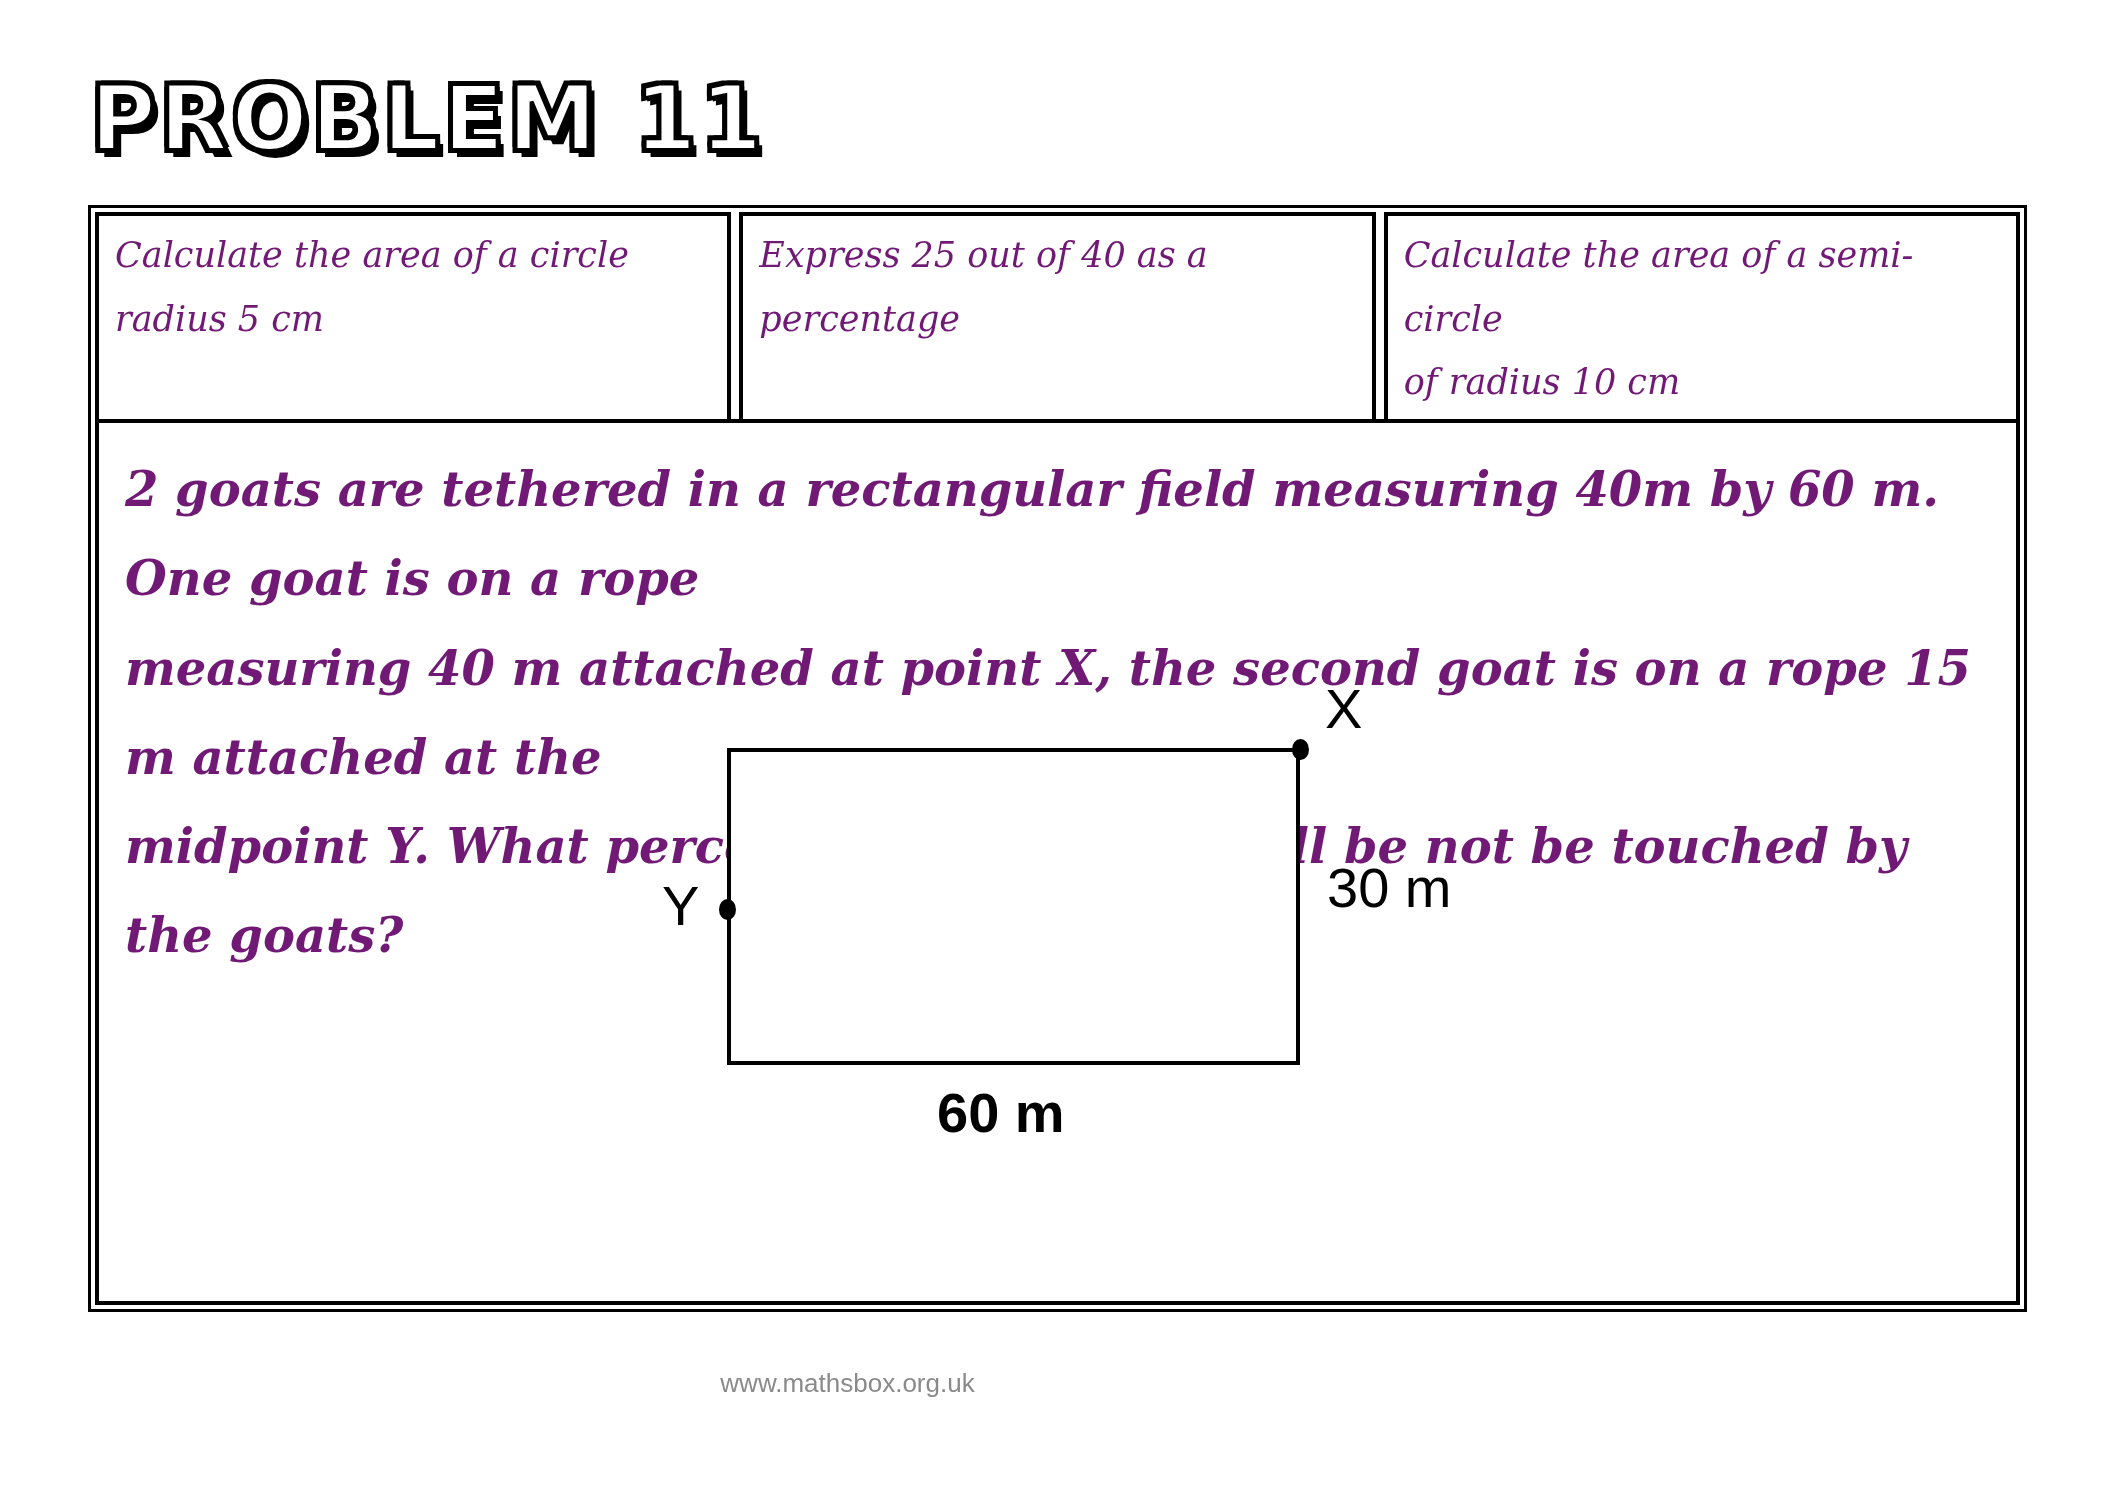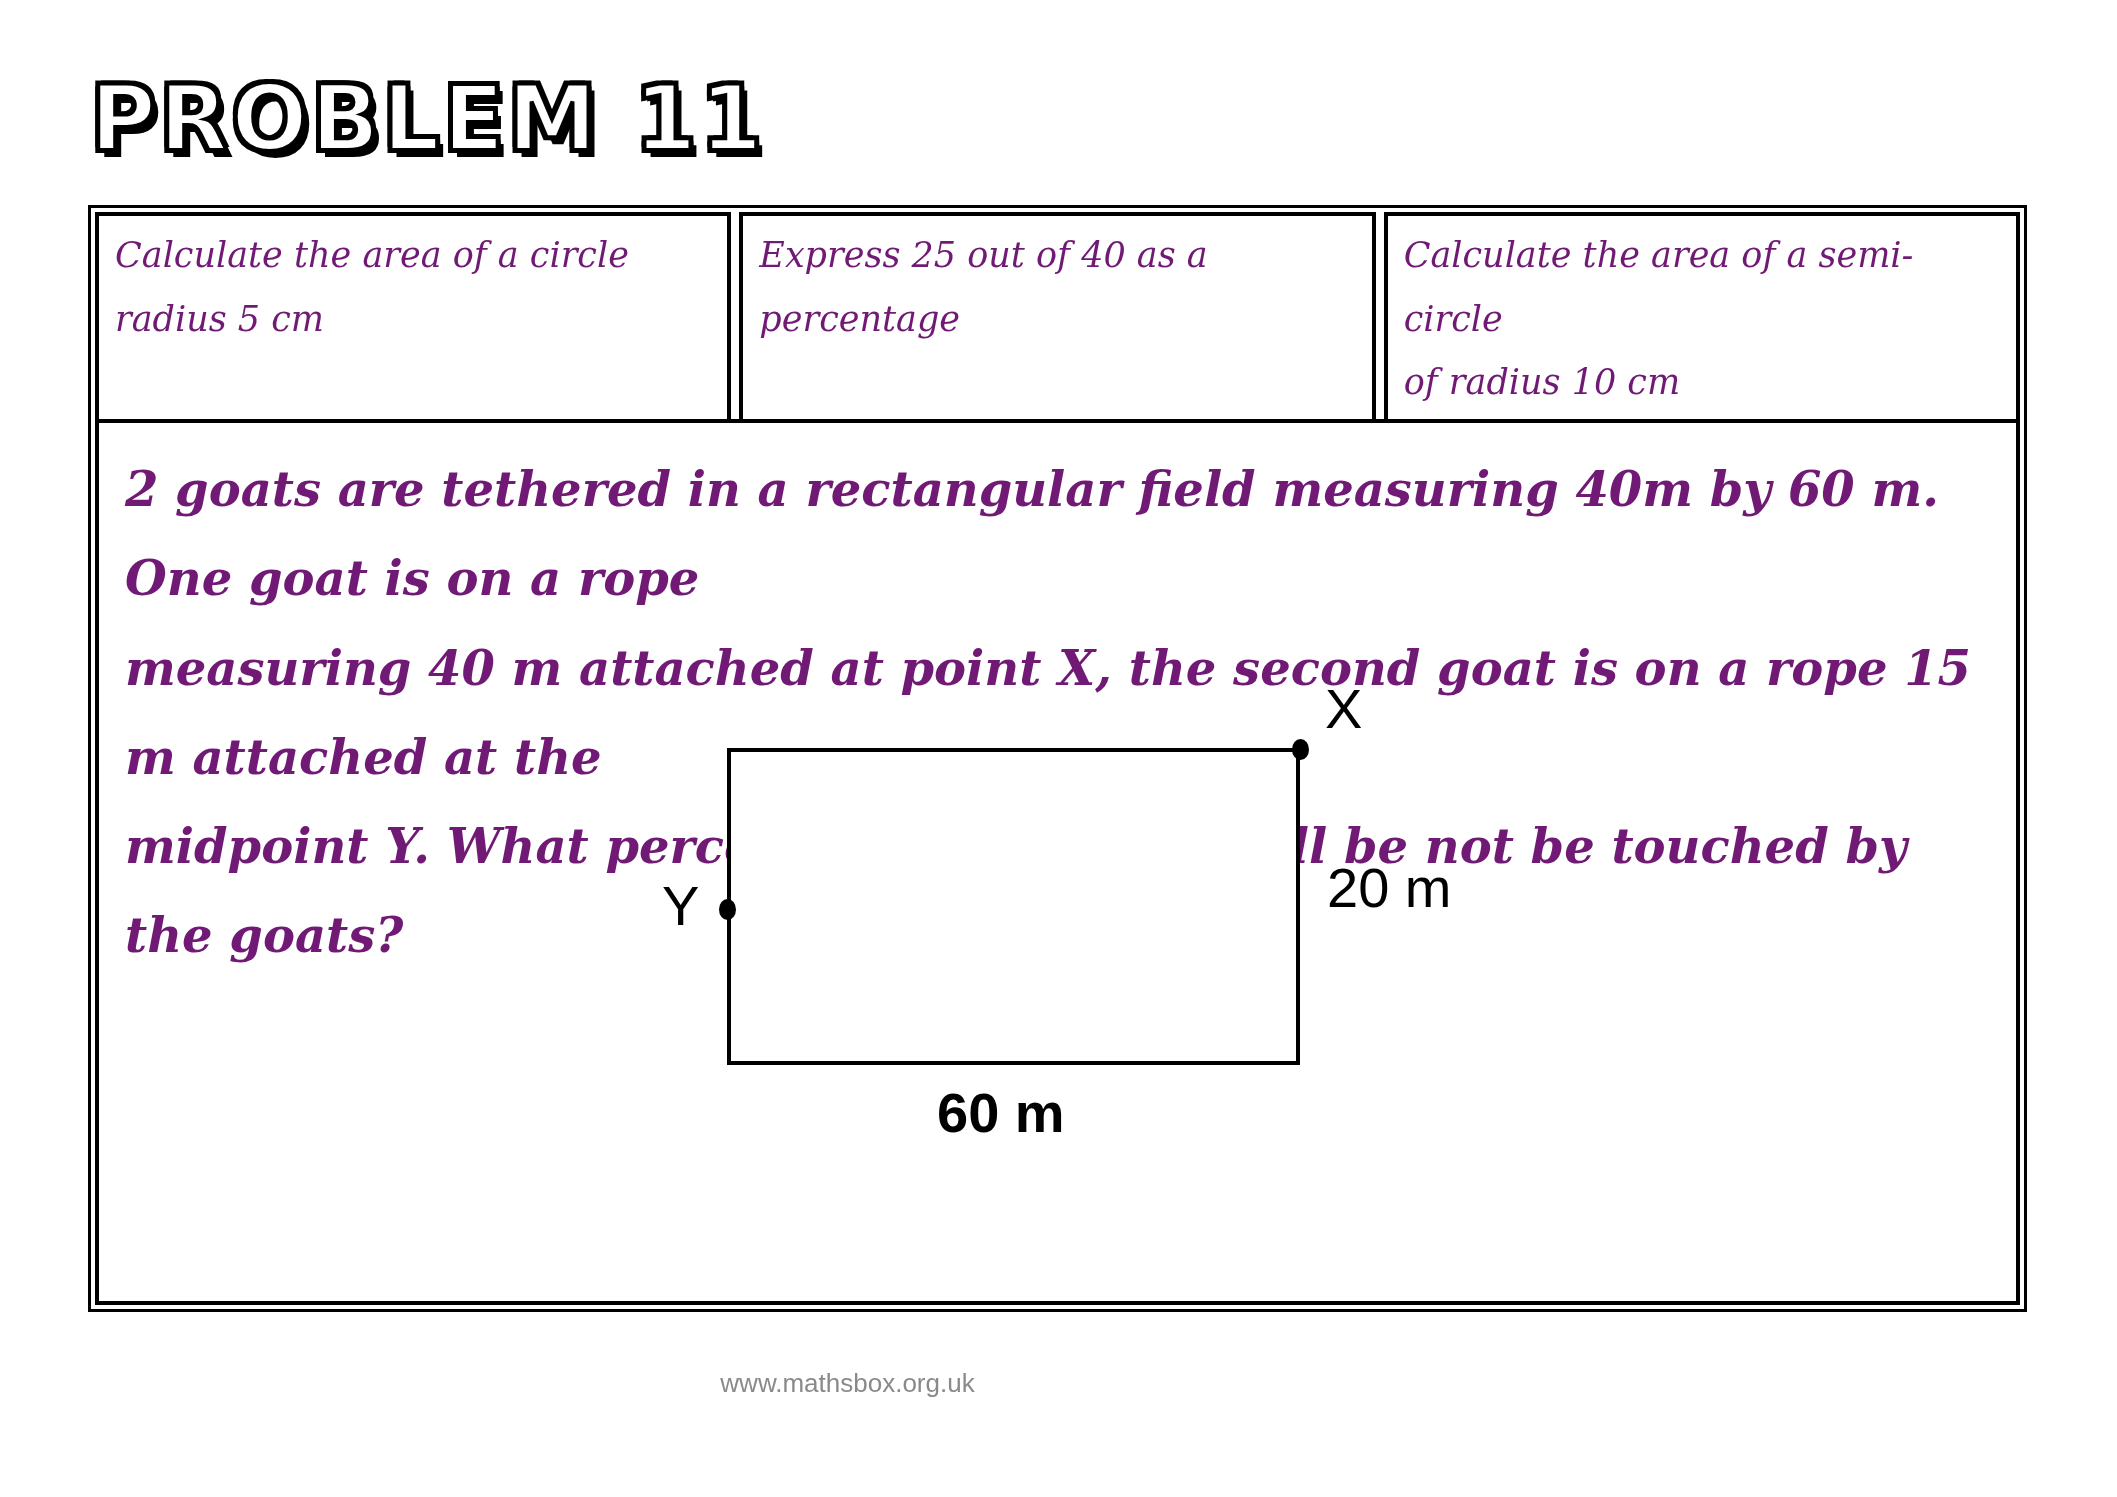--- a/index.html
+++ b/index.html
@@ -110,20 +110,20 @@
 
     <div class="field-rect"></div>
 
     <span class="dot dot-x"></span>
     <span class="dot dot-y"></span>
 
     <span class="diagram-label label-x">X</span>
 
     <span class="diagram-label label-y">Y</span>
 
-    <span class="diagram-label label-40">20 m</span>
+    <span class="diagram-label label-40">30 m</span>
 
     <span class="diagram-label label-60">60 m</span>
   </div>
 
 </div>
 
 <div class="footer">www.mathsbox.org.uk</div>
 
 </body></html>

